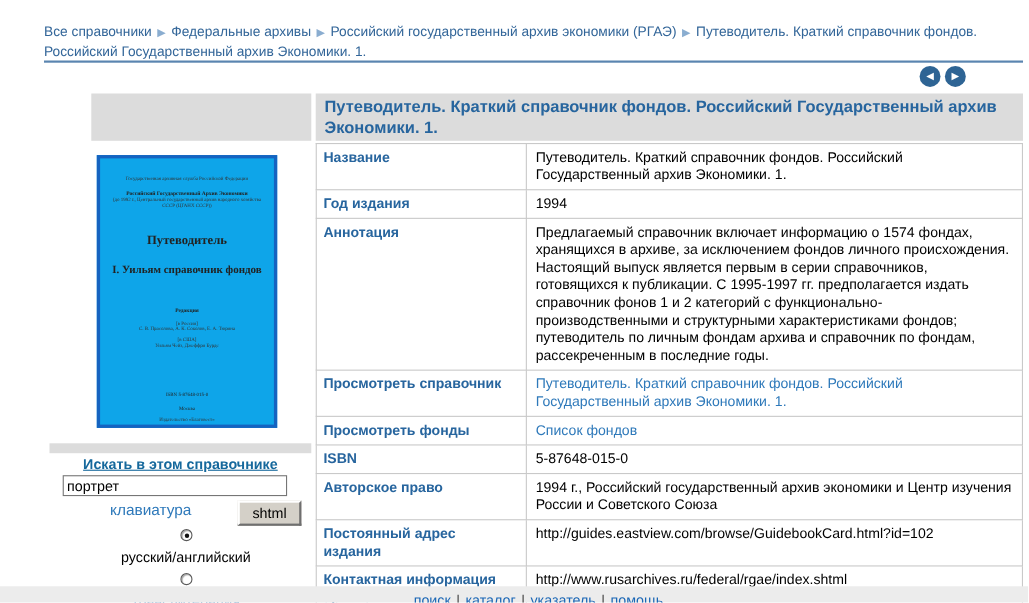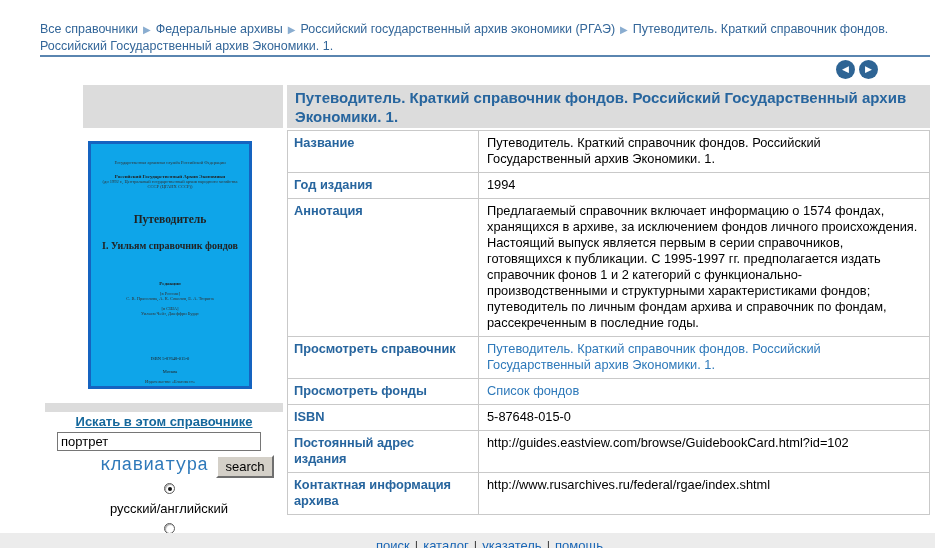--- a/index.html
+++ b/index.html
@@ -35,21 +35,21 @@
   .c-gap      { margin-top:5px; }
   .c-isbn     { margin-top:40px; font-size:4.5px; }
   .c-city     { margin-top:8px; font-size:4.5px; }
 
   .gray-sep { position:absolute; left:45px; top:403px; width:238px; height:9px; background:#dcdcdc; }
 
   
   .search-panel { position:absolute; left:45px; top:414px; width:238px; }
   .search-title { text-align:center; color:#15689c; font-weight:bold; font-size:13px; text-decoration:underline; cursor:pointer; }
   .search-input { display:block; margin:3px 0 0 12px; width:204px; height:19px; border:1px solid #767676; font-size:13px; padding:1px 3px; font-family:"Liberation Sans", sans-serif; color:#000; }
-  .kbd-link { display:inline-block; margin:4px 0 0 55px; color:#2e79ba; font-size:18px; cursor:pointer;font-family:Liberation Mono, monospace; }
+  .kbd-link { display:inline-block; margin:4px 0 0 55px; color:#2e79ba; font-size:14px; cursor:pointer; }
   .search-btn { position:absolute; right:9px; top:41px; width:58px; height:23px; background:#d4d0c8; border-top:2px solid #fff; border-left:2px solid #fff; border-right:2px solid #6f6f6f; border-bottom:2px solid #6f6f6f; font-size:13px; font-family:"Liberation Sans", sans-serif; color:#000; cursor:pointer; }
   .radio-row { display:flex; align-items:center; gap:7px; margin:8px 0 0 10px; font-size:13px; color:#000;flex-direction:column; }
   .radio-row.second { margin-top:7px; }
   .radio { width:11px; height:11px; border-radius:50%; border:1px solid #5a5a5a; background:#fff; position:relative; box-shadow:inset 1px 1px 1px rgba(0,0,0,.35); cursor:pointer; flex:0 0 auto; }
   .radio.checked::after { content:""; position:absolute; left:3px; top:3px; width:4px; height:4px; border-radius:50%; background:#111; }
   .translit { color:#2e79ba; text-decoration:underline; cursor:pointer; }
 
   
   .details { position:absolute; left:287px; top:130px; width:643px; border-collapse:collapse; font-size:12.8px; table-layout:fixed; }
   .details td { border:1px solid #c9c9c9; vertical-align:top; padding:4px 8px 5px 8px; line-height:16px; }
@@ -98,21 +98,21 @@
 
     </div>
   </div>
 
   <div class="gray-sep"></div>
 
   <div class="search-panel">
     <div class="search-title">Искать в этом справочнике</div>
     <input class="search-input" type="text" value="портрет" style="">
     <span class="kbd-link">клавиатура</span>
-    <button class="search-btn">search</button>
+    <button class="search-btn">shtml</button>
     <div class="radio-row">
       <span class="radio checked"></span>
       <span>русский/английский</span>
     </div>
     <div class="radio-row second">
       <span class="radio"></span>
       <span class="translit">транслитерация</span>
     </div>
   </div>
 
@@ -136,20 +136,24 @@
       </tr>
       <tr>
         <td class="lbl">Просмотреть фонды</td>
         <td class="val link">Список фондов</td>
       </tr>
       <tr>
         <td class="lbl">ISBN</td>
         <td class="val">5-87648-015-0</td>
       </tr>
       <tr>
+        <td class="lbl">Авторское право</td>
+        <td class="val">1994 г., Российский государственный архив экономики и Центр изучения России и Советского Союза</td>
+      </tr>
+      <tr>
         <td class="lbl">Постоянный адрес издания</td>
         <td class="val">http://guides.eastview.com/browse/GuidebookCard.html?id=102</td>
       </tr>
       <tr>
         <td class="lbl">Контактная информация архива</td>
         <td class="val">http://www.rusarchives.ru/federal/rgae/index.shtml</td>
       </tr>
     </tbody>
   </table>
 

